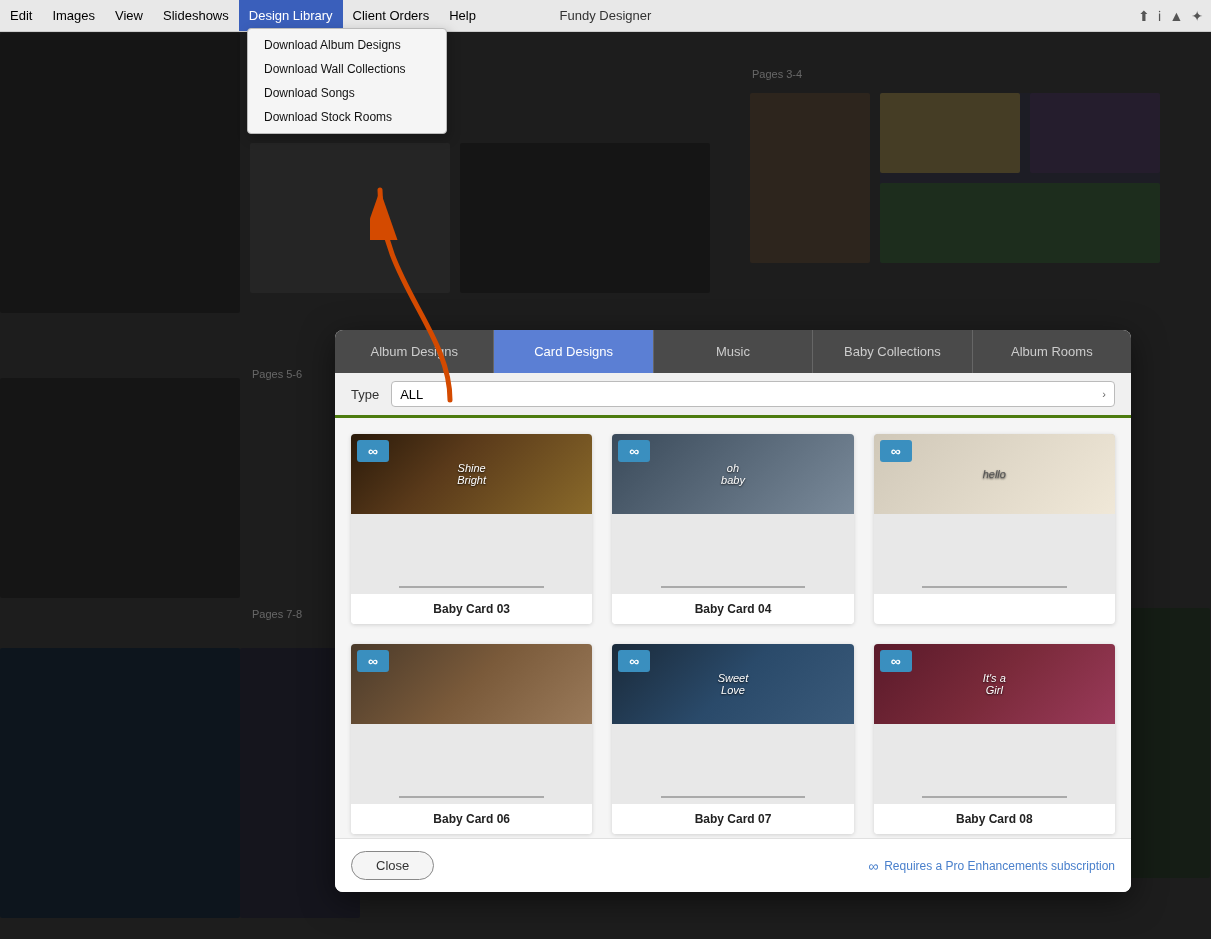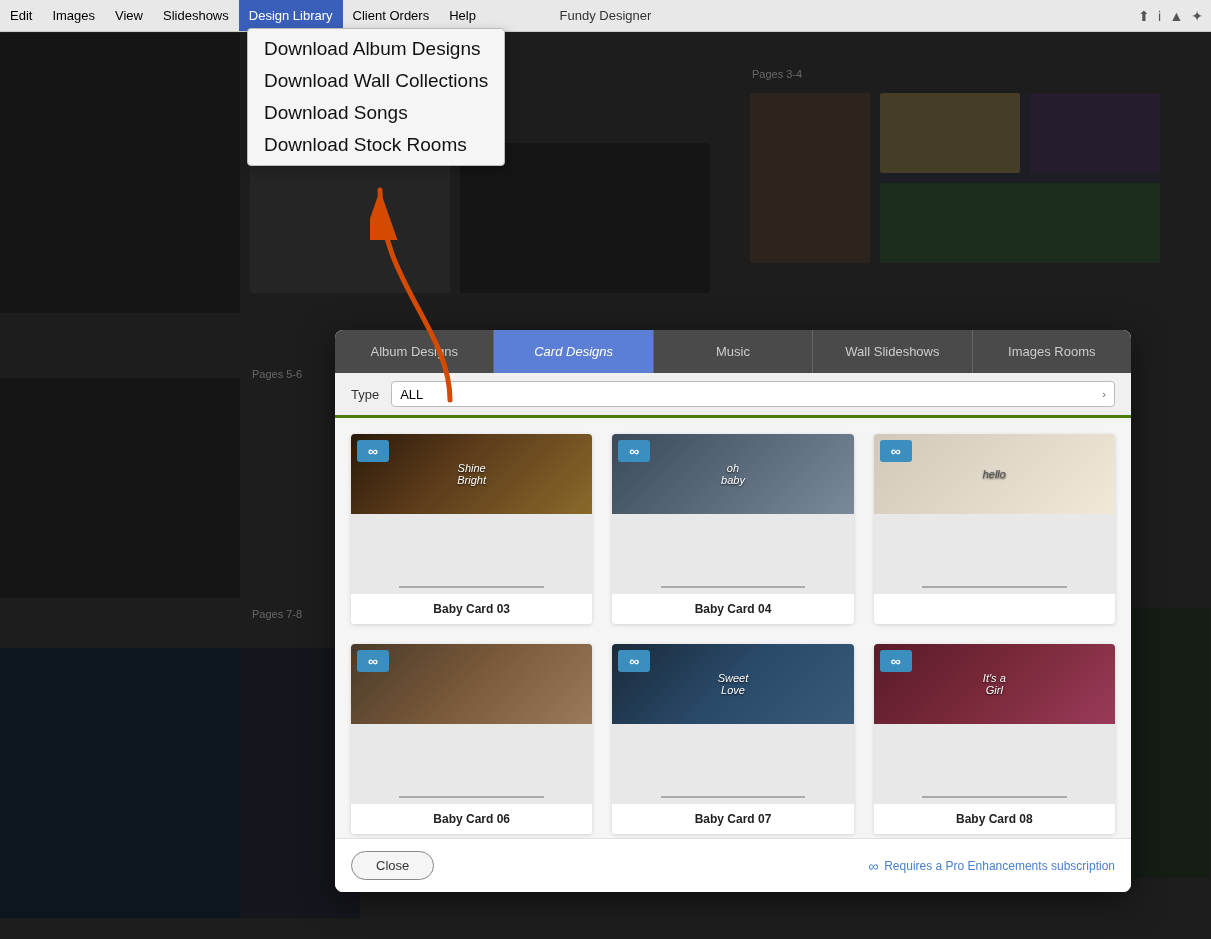--- a/index.html
+++ b/index.html
@@ -66,21 +66,21 @@
       background: #f5f5f5;
       border: 1px solid #bbb;
       border-radius: 4px;
       box-shadow: 2px 4px 12px rgba(0,0,0,0.25);
       z-index: 400;
       padding: 4px 0;
       min-width: 200px;
     }
     .dropdown-item {
       padding: 5px 16px;
-      font-size: 19px;
+      font-size: 12px;
       color: #111;
       cursor: pointer;
       white-space: nowrap;
     }
 
     
     .arrow-annotation {
       position: absolute;
       top: 130px;
       left: 370px;
@@ -145,21 +145,20 @@
       font-size: 13px;
       font-weight: 500;
       color: #ccc;
       cursor: pointer;
       border-right: 1px solid #666;
     }
     .modal-tab:last-child { border-right: none; }
     .modal-tab.active {
       background: #5b7fd4;
       color: #fff;
-      font-style: italic;
     }
 
     
     .type-filter {
       display: flex;
       align-items: center;
       padding: 8px 16px;
       background: #f0f0f0;
       border-bottom: 3px solid #4d7c0f;
     }
@@ -392,22 +391,22 @@
 </div>
 
 <div class="modal-overlay"></div>
 
 <div class="modal">
 
   <div class="modal-tabs">
     <div class="modal-tab">Album Designs</div>
     <div class="modal-tab active">Card Designs</div>
     <div class="modal-tab">Music</div>
-    <div class="modal-tab">Wall Slideshows</div>
-    <div class="modal-tab">Images Rooms</div>
+    <div class="modal-tab">Baby Collections</div>
+    <div class="modal-tab">Album Rooms</div>
   </div>
 
   <div class="type-filter">
     <span class="type-label">Type</span>
     <div class="type-select-wrapper">
       <div class="type-select-box">
         <span>ALL</span>
         <span class="type-chevron">›</span>
       </div>
     </div>

